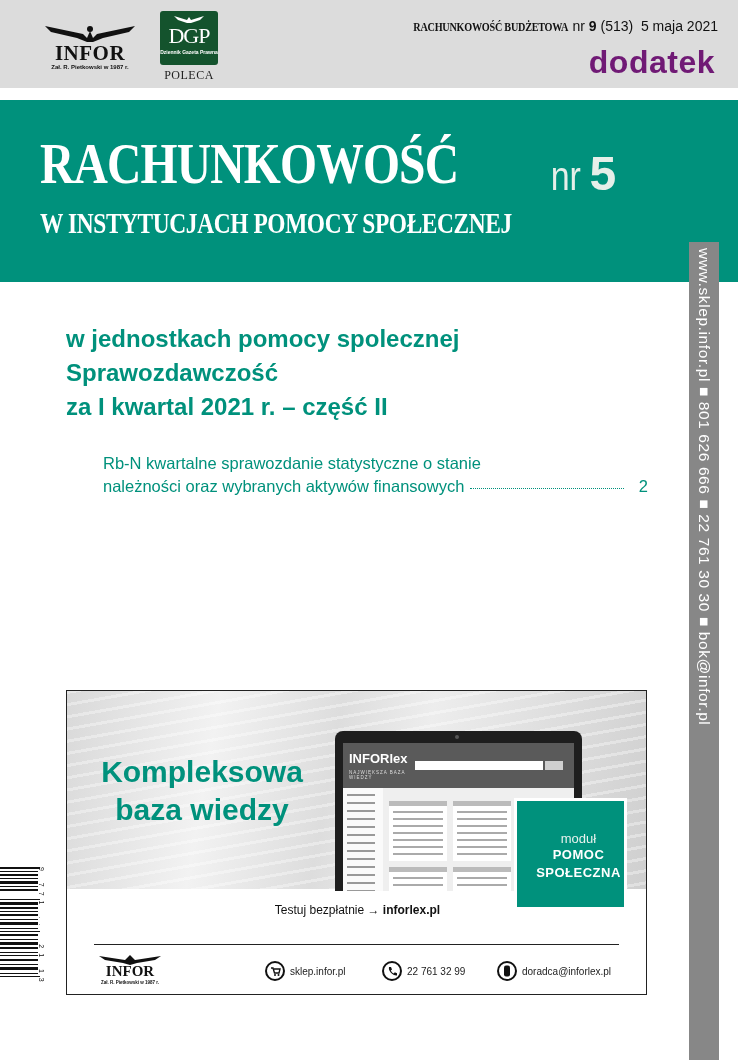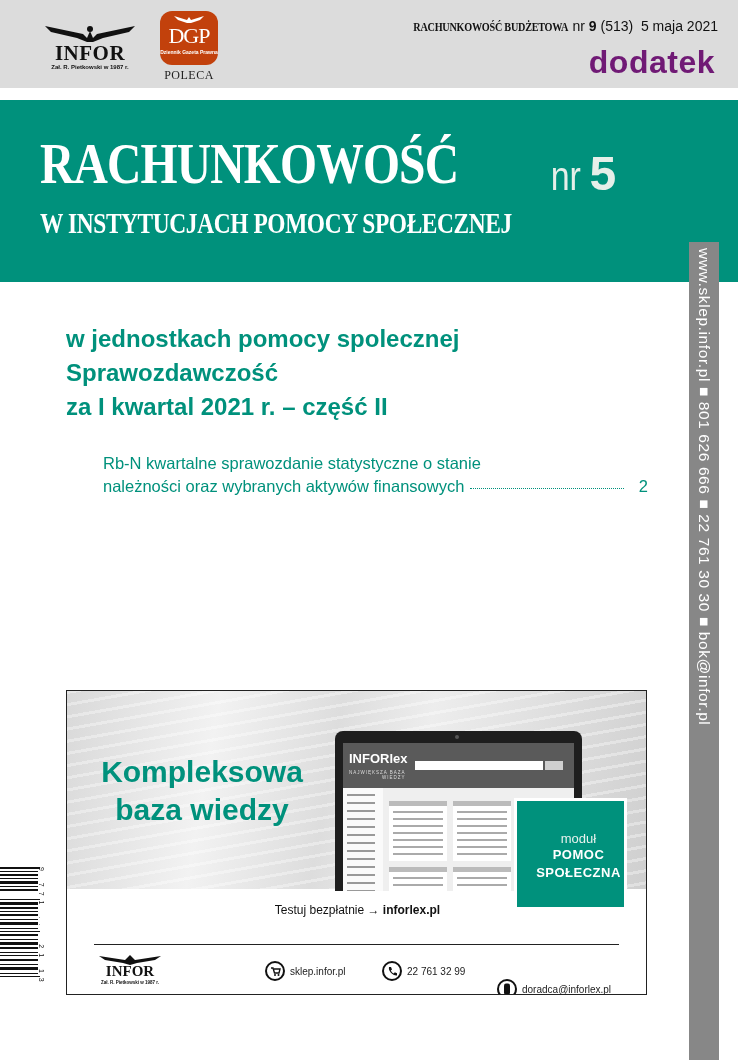--- a/index.html
+++ b/index.html
@@ -6,21 +6,21 @@
     html, body { width: 738px; height: 1060px; background: #ffffff; overflow: hidden; }
     body { position: relative; font-family: "Liberation Sans", sans-serif; }
 
     
     .top-strip { position: absolute; left: 0; top: 0; width: 738px; height: 88px; background: #dcdcdc; }
     .infor-logo { position: absolute; left: 40px; top: 22px; width: 100px; height: 55px; }
     .infor-wings { position: absolute; left: 3px; top: 0; width: 94px; height: 20px; }
     .infor-word { position: absolute; left: 0; top: 19px; width: 100px; text-align: center; font-family: "Liberation Serif", serif; font-weight: bold; font-size: 21px; letter-spacing: 0.5px; color: #111; }
     .infor-sub { position: absolute; left: 0; top: 42px; width: 100px; text-align: center; font-size: 6px; font-weight: bold; color: #111; }
     .dgp-logo { position: absolute; left: 160px; top: 11px; width: 58px; height: 74px; }
-    .dgp-box { position: absolute; left: 0; top: 0; width: 58px; height: 54px; background: #c2410c; border-radius: 12px; }
+    .dgp-box { position: absolute; left: 0; top: 0; width: 58px; height: 54px; background: #14532d; border-radius: 3px; }
     .dgp-bird { position: absolute; left: 14px; top: 4px; width: 30px; height: 8px; }
     .dgp-letters { position: absolute; left: 0; top: 12px; width: 58px; text-align: center; font-family: "Liberation Serif", serif; font-size: 22px; color: #fff; letter-spacing: -1px; }
     .dgp-sub { position: absolute; left: 0; top: 38px; width: 58px; text-align: center; font-size: 5px; line-height: 6px; color: #fff; font-weight: bold; }
     .dgp-poleca { position: absolute; left: 0; top: 57px; width: 58px; text-align: center; font-family: "Liberation Serif", serif; font-size: 12px; color: #222; letter-spacing: 0.5px; }
 
     .issue-line { position: absolute; right: 20px; top: 18px; white-space: nowrap; color: #111; font-size: 14px; }
     .issue-line .pub { font-family: "Liberation Serif", serif; font-weight: bold; font-size: 12px; letter-spacing: -0.3px; transform: scaleX(0.85); display: inline-block; transform-origin: right center; }
     .issue-line .nr-num { font-weight: bold; }
     .dodatek { position: absolute; right: 23px; top: 44px; font-size: 32px; font-weight: bold; color: #701a75; letter-spacing: 0.5px; }
 
@@ -48,21 +48,21 @@
     .ad { position: absolute; left: 66px; top: 690px; width: 581px; height: 305px; border: 1px solid #222; background: #fff; overflow: hidden; }
     .ad-bg { position: absolute; left: 0; top: 0; width: 581px; height: 198px;
       background: linear-gradient(100deg, #d9d9d9 0%, #f2f2f2 25%, #dddddd 45%, #ededed 60%, #cfcfcf 100%); }
     .ad-bg::after { content: ""; position: absolute; inset: 0;
       background: repeating-linear-gradient(170deg, rgba(255,255,255,0.35) 0 3px, rgba(0,0,0,0) 3px 12px); }
     .ad-headline { position: absolute; left: 0; top: 62px; width: 270px; text-align: center; color: #00917c; font-weight: bold; font-size: 30px; line-height: 38px; }
 
     .laptop { position: absolute; left: 268px; top: 40px; width: 247px; height: 160px; background: #1e1e1e; border-radius: 8px 8px 0 0; }
     .laptop-cam { position: absolute; left: 120px; top: 4px; width: 4px; height: 4px; border-radius: 50%; background: #555; }
     .screen { position: absolute; left: 8px; top: 12px; width: 231px; height: 148px; background: #efefef; overflow: hidden; }
-    .screen-top { position: absolute; left: 0; top: 0; width: 231px; height: 45px; background: #5a5a5a; text-align: right; }
+    .screen-top { position: absolute; left: 0; top: 0; width: 231px; height: 45px; background: #5a5a5a; }
     .screen-logo { position: absolute; left: 6px; top: 8px; color: #fff; font-weight: bold; font-size: 13px; }
     .screen-logo-sub { position: absolute; left: 6px; top: 27px; color: #ddd; font-size: 4.5px; line-height: 5px; letter-spacing: 1px; }
     .screen-search { position: absolute; left: 72px; top: 18px; width: 128px; height: 9px; background: #fff; }
     .screen-search-btn { position: absolute; left: 202px; top: 18px; width: 18px; height: 9px; background: #cfcfcf; }
     .screen-nav { position: absolute; left: 0; top: 45px; width: 40px; height: 103px; background: #fafafa; }
     .screen-nav i { display: block; height: 2px; background: #999; margin: 6px 4px 0 4px; width: 28px; }
     .screen-card { position: absolute; background: #fff; border-top: 5px solid #bbb; }
     .screen-card i { display: block; height: 2px; background: #aaa; margin: 5px 4px 0 4px; }
 
     .module-box { position: absolute; left: 447px; top: 107px; width: 113px; height: 112px; background: #00917c; border: 3px solid #ffffff; outline: 0; text-align: center; color: #fff; padding-left: 16px; }
@@ -244,21 +244,21 @@
     <span>sklep.infor.pl</span>
   </div>
   <div class="ad-contact" style="left:315px;">
     <span class="c-icon">
       <svg width="11" height="11" viewBox="0 0 11 11">
           <path d="M2 1 L4 1 L5 3.5 L3.8 4.5 C4.5 6 5.5 7 6.8 7.6 L7.8 6.3 L10 7.3 L10 9.5 C6 10 1 5 2 1 Z" fill="#111"></path>
         </svg>
     </span>
     <span>22 761 32 99</span>
   </div>
-  <div class="ad-contact" style="left:430px;margin-top:18px;">
+  <div class="ad-contact" style="left:430px;">
     <span class="c-icon">
       <svg width="8" height="12" viewBox="0 0 8 12">
           <rect x="1" y="0.5" width="6" height="11" rx="2" fill="#111"></rect>
         </svg>
     </span>
     <span>doradca@inforlex.pl</span>
   </div>
 </div>
 
 <svg class="barcode" viewBox="0 0 44 125" preserveAspectRatio="none">

